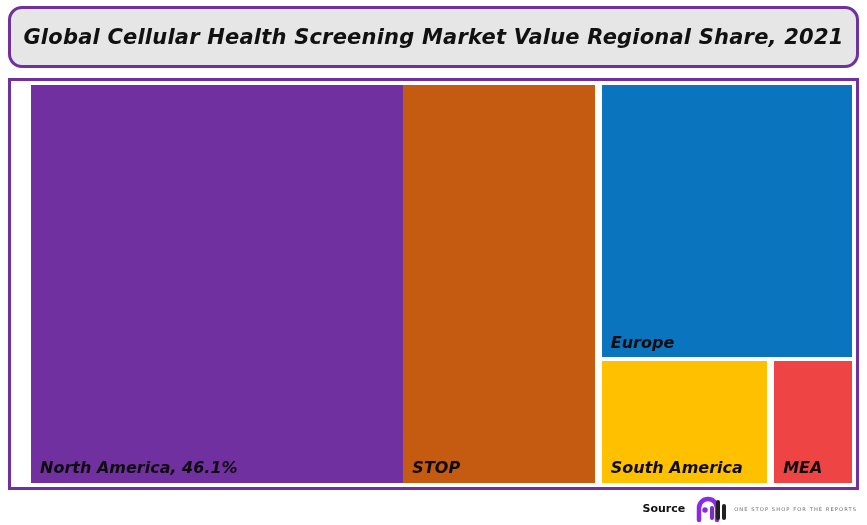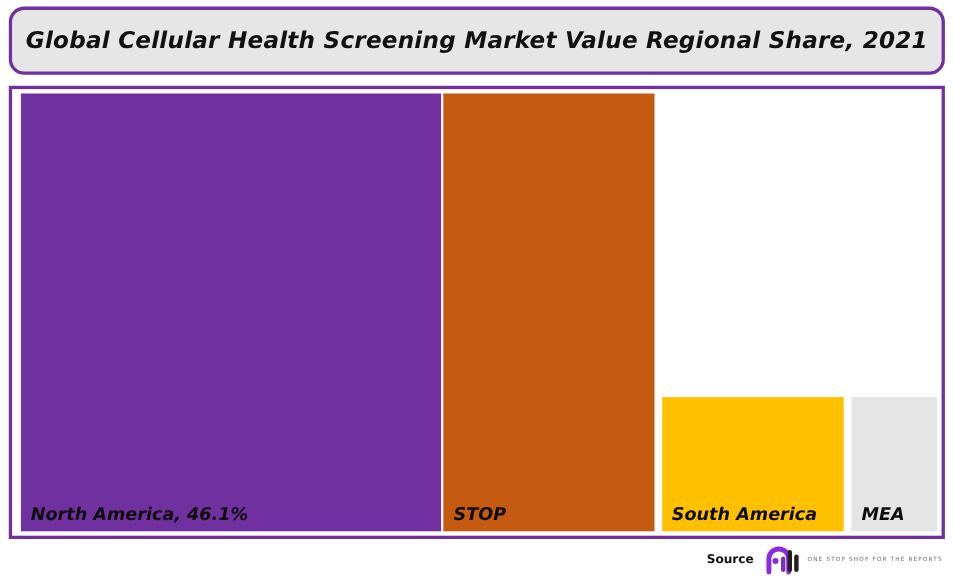--- a/index.html
+++ b/index.html
@@ -78,21 +78,21 @@
     font-family: "DejaVu Sans", sans-serif;
     font-style: italic;
     font-weight: bold;
     font-size: 16px;
     color: #0d0d0d;
     white-space: nowrap;
     line-height: 1.1;
   }
 
   
-  .cell-na     { left: 4px;      top: 0;      width: 45.6%; height: 100%; }
+  .cell-na     { left: 16px;      top: 0;      width: 45.6%; height: 100%; }
   .cell-apac   { left: 46.4%;  top: 0;      width: 22.9%; height: 100%; }
   .cell-eu     { left: 70.1%;  top: 0;      width: 29.9%; height: 68.4%; }
   .cell-sa     { left: 70.1%;  top: 69.4%;  width: 19.8%; height: 30.6%; }
   .cell-mea    { left: 90.7%;  top: 69.4%;  width: 9.3%;  height: 30.6%; }
 
   
   .footer {
     position: absolute;
     left: 0;
     top: 492px;
@@ -156,26 +156,29 @@
     <div class="treemap">
 
       <div class="cell cell-na" style="background:#7030a0;">
         <span class="cell-label">North America, 46.1%</span>
       </div>
 
       <div class="cell cell-apac" style="background:#c55a11;">
         <span class="cell-label">STOP</span>
       </div>
 
+      <div class="cell cell-eu" style="background:#0b74bf;">
+        <span class="cell-label">Europe</span>
+      </div>
 
       <div class="cell cell-sa" style="background:#ffc000;">
         <span class="cell-label">South America</span>
       </div>
 
-      <div class="cell cell-mea" style="background:#e5e5e5;">
+      <div class="cell cell-mea" style="background:#ef4444;">
         <span class="cell-label">MEA</span>
       </div>
 
     </div>
   </div>
 
   <div class="footer">
     <span class="source-label">Source</span>
 
     <div class="brand">

